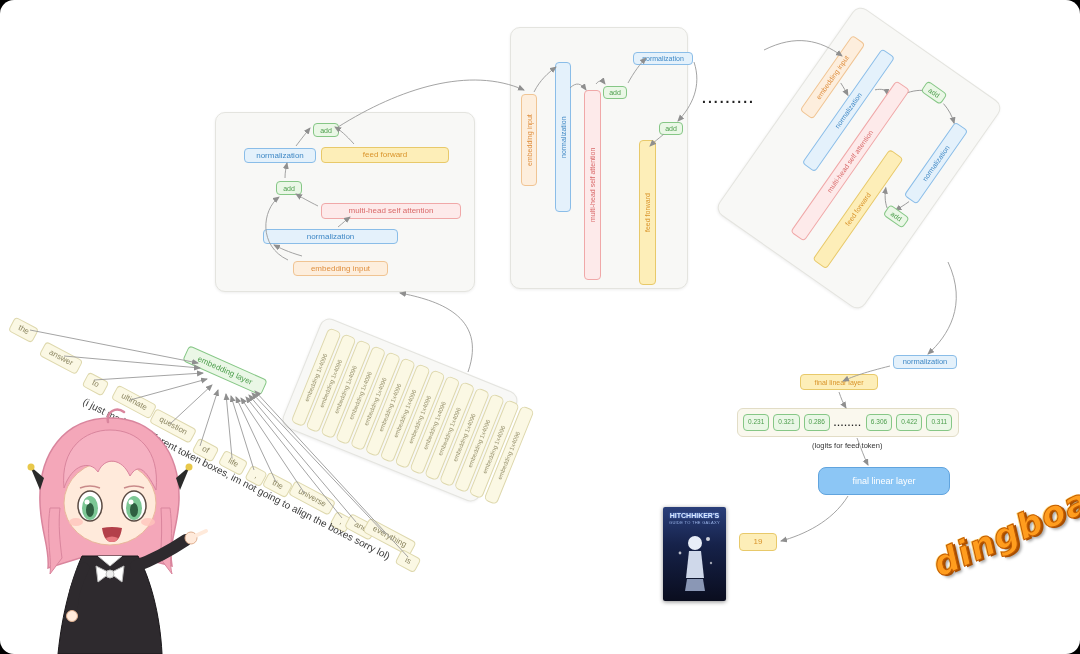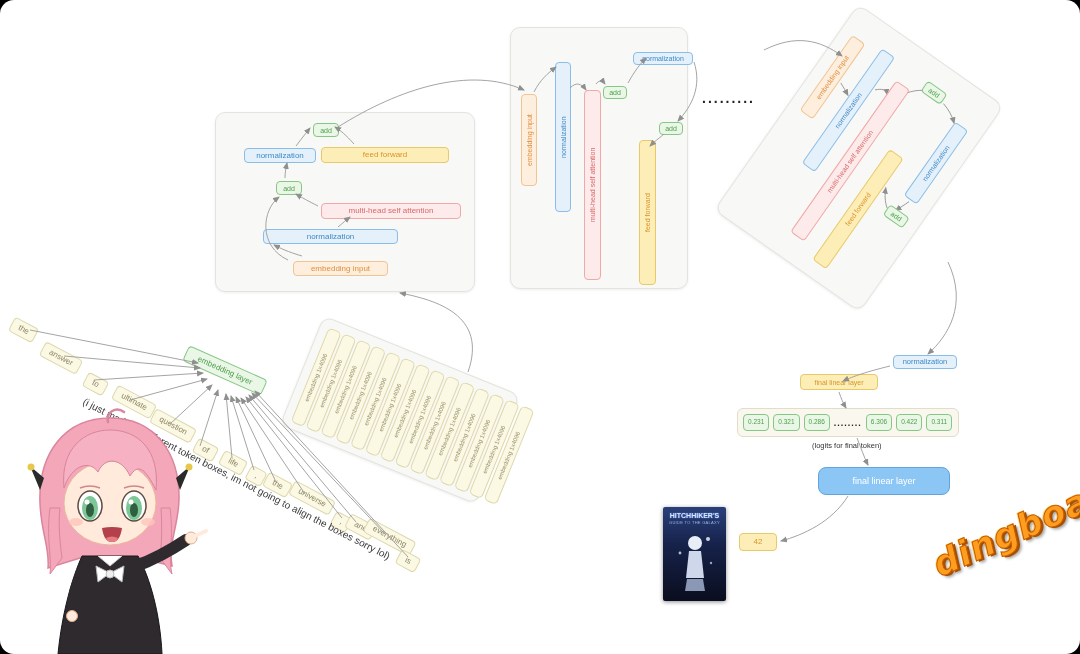--- a/index.html
+++ b/index.html
@@ -217,25 +217,25 @@
   <div class="logits-row">
     <span class="logit">0.231</span>
     <span class="logit">0.321</span>
     <span class="logit">0.286</span>
     <span class="logit-dots">........</span>
     <span class="logit">6.306</span>
     <span class="logit">0.422</span>
     <span class="logit">0.311</span>
   </div>
 
-  <div class="caption">(logits for final token)</div>
+  <div class="caption">(logits for feed token)</div>
 
   <div class="box bigblue" style="left:818px; top:467px; width:132px; height:28px;">final linear layer</div>
 
-  <div class="box yellow" style="left:739px; top:533px; width:38px; height:18px;">42</div>
+  <div class="box yellow" style="left:739px; top:533px; width:38px; height:18px;">19</div>
 
   <div class="poster">
     <span class="poster-title">HITCHHIKER'S</span>
     <span class="poster-sub">GUIDE TO THE GALAXY</span>
     <svg width="40" height="60" viewBox="0 0 40 60" style="margin-top:8px;">
       <circle cx="20" cy="10" r="7" fill="#e8eef8"></circle>
       <path d="M14,18 L26,18 L29,45 L11,45 Z" fill="#cfd8ea"></path>
       <path d="M12,46 L28,46 L30,58 L10,58 Z" fill="#8a97b5"></path>
       <circle cx="33" cy="6" r="2" fill="#fff" opacity="0.8"></circle>
       <circle cx="5" cy="20" r="1.4" fill="#fff" opacity="0.7"></circle>

